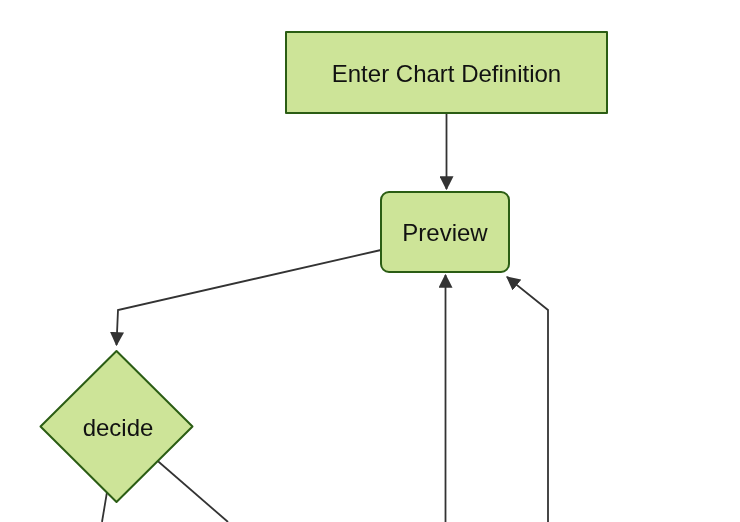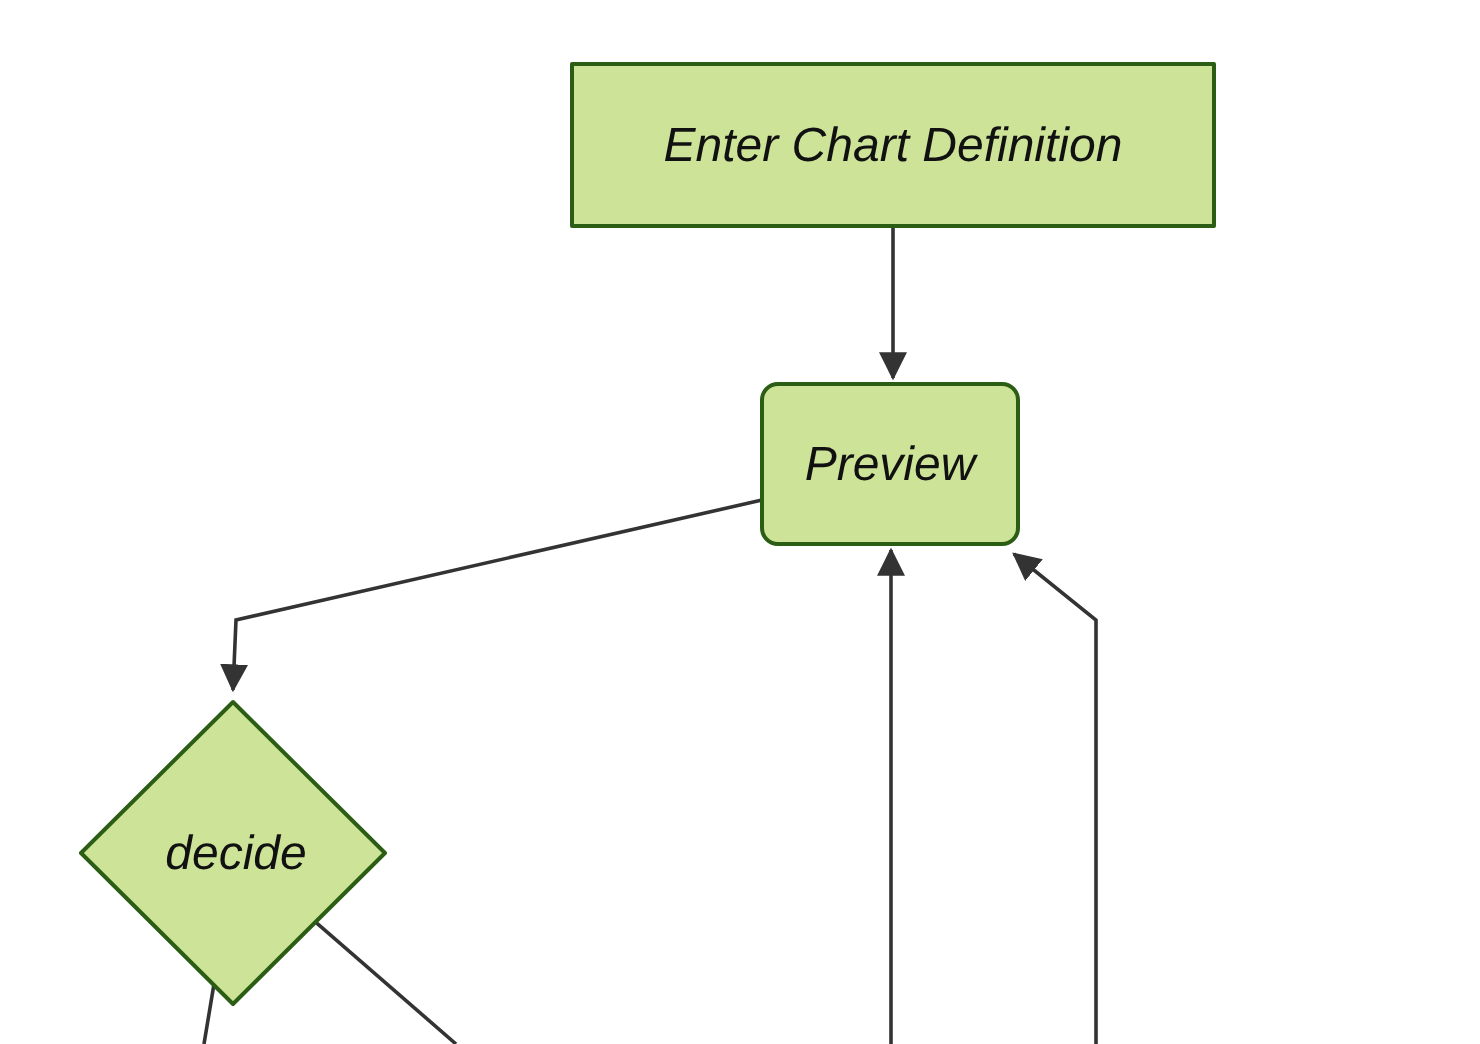--- a/index.html
+++ b/index.html
@@ -13,21 +13,20 @@
     margin: 0;
     padding: 0;
     background: var(--background);
   }
   .stage {
     position: relative;
     width: 740px;
     height: 522px;
     background: var(--background);
     overflow: hidden;
-    font-style: italic;
   }
   svg { display: block; }
   .edge {
     stroke: var(--edge-line);
     stroke-width: 1.8;
     fill: none;
   }
   .node-shape {
     fill: var(--node-fill);
     stroke: var(--node-border);

